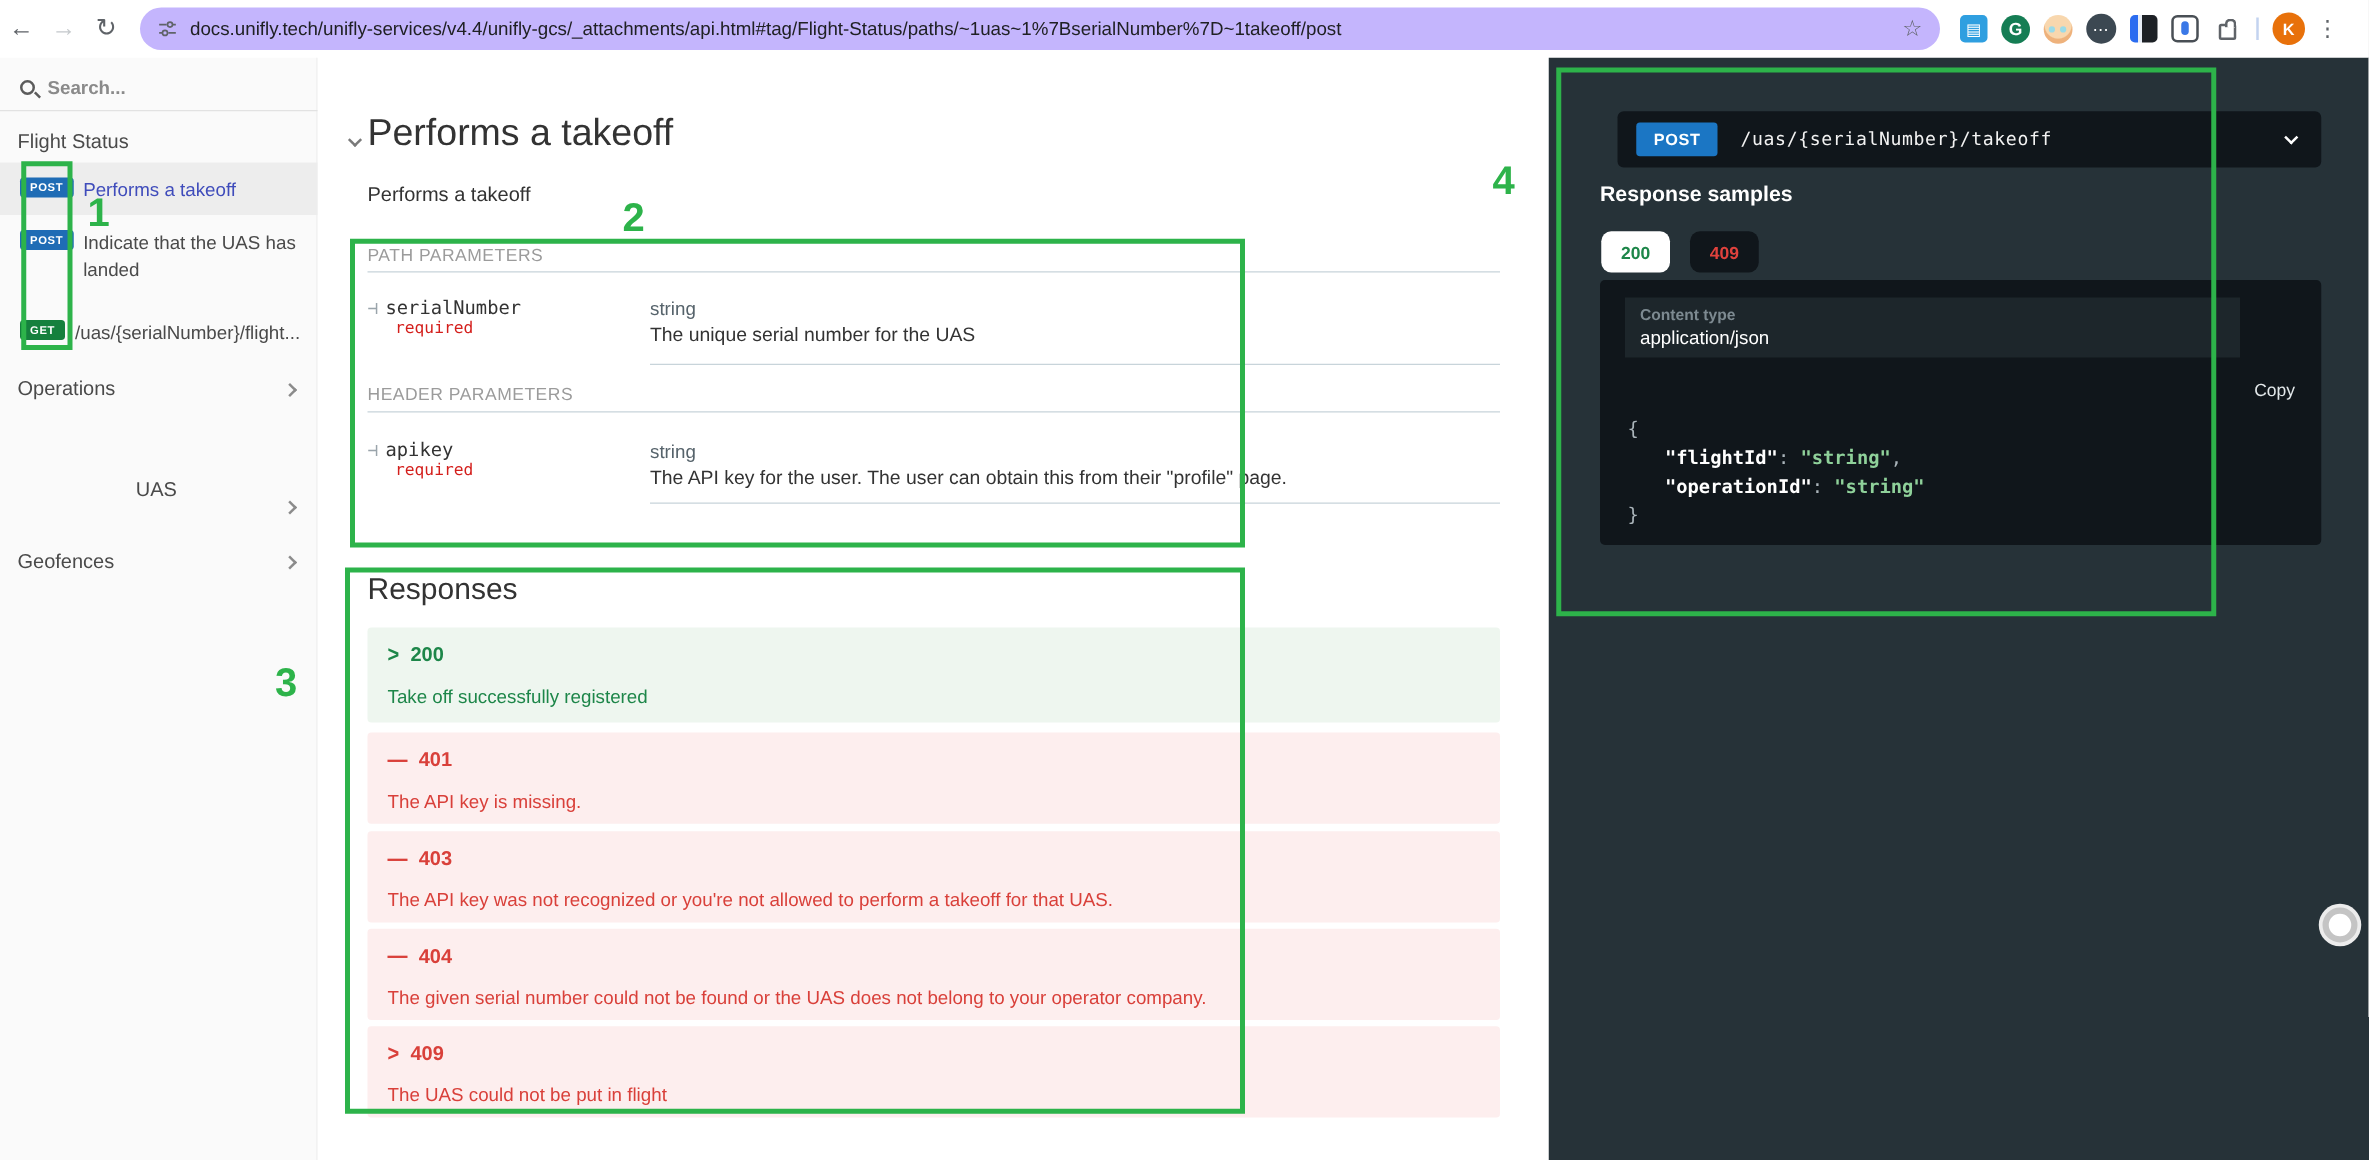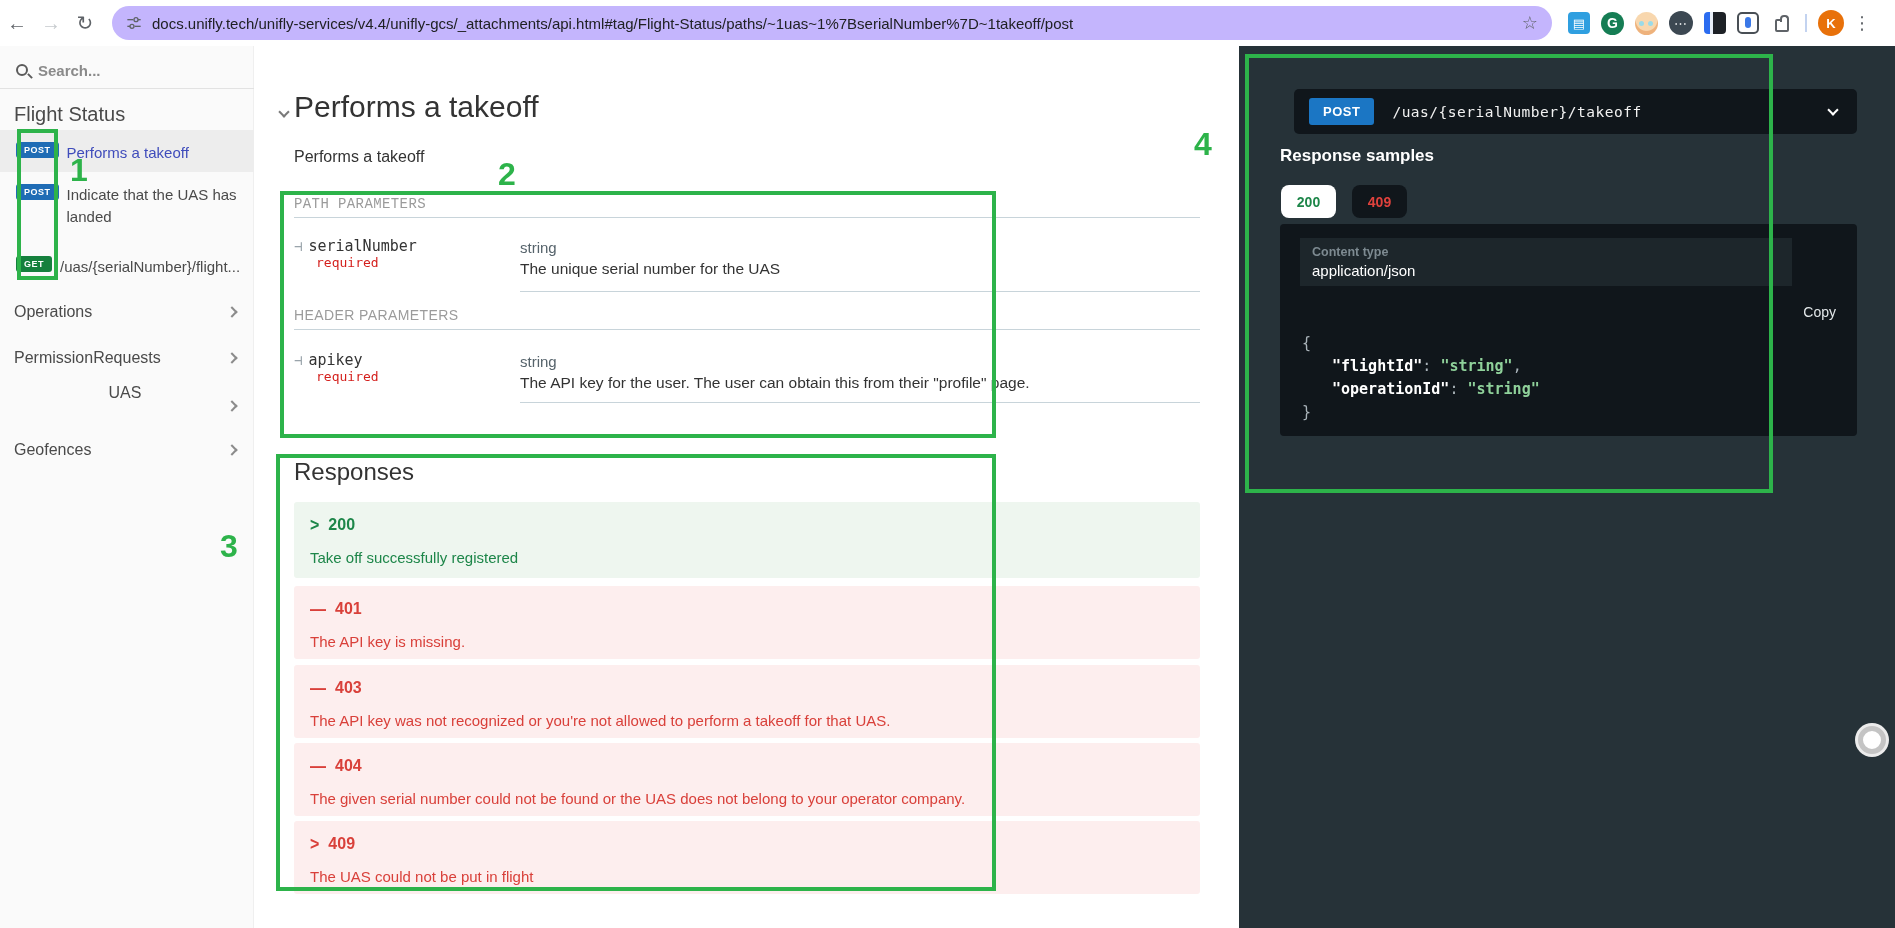--- a/index.html
+++ b/index.html
@@ -32,21 +32,21 @@
   .menu-dots { font-size:18px; color:#5f6368; margin-left:8px; width:20px; text-align:center; }
 
   
   .sidebar { position:absolute; left:0; top:46px; width:254px; height:882px; background:#fafafa; border-right:1px solid #efefef; z-index:1; }
   .search-row { position:absolute; left:0; top:8px; width:254px; height:32px; display:flex; align-items:center; padding-left:16px; }
   .search-glyph { position:relative; width:12px; height:12px; border:2px solid #5b5b5b; border-radius:50%; margin-right:10px; }
   .search-glyph::after { content:""; position:absolute; left:9px; top:9px; width:6px; height:2px; background:#5b5b5b; transform:rotate(45deg); }
   .search-input { border:none; outline:none; background:transparent; font-family:"Liberation Sans",sans-serif; font-size:15px; font-weight:bold; color:#6e6e6e; width:160px; }
   .search-input::placeholder { color:#8a8a8a; }
   .sb-divider { position:absolute; left:0; top:42px; width:254px; border-bottom:1px solid #e2e2e2; }
-  .group-row { position:absolute; left:0; top:50px; width:300px; height:36px; display:flex; align-items:center; padding:0 12px 0 14px; font-size:20px; color:#4a4a4a; cursor:pointer; }
+  .group-row { position:absolute; left:0; top:50px; width:300px; height:36px; display:flex; align-items:center; padding:0 12px 0 14px; font-size:16px; color:#4a4a4a; cursor:pointer; }
   .chev { width:8px; height:8px; border-right:2px solid #7a7a7a; border-bottom:2px solid #7a7a7a; display:inline-block; }
   .chev.down { transform:rotate(45deg); margin-top:-4px; }
   .chev.right { transform:rotate(-45deg); }
   .group-row .chev { margin-left:auto; }
   .sb-item { position:absolute; left:0; width:254px; display:flex; align-items:flex-start; padding-left:16px; cursor:pointer; color:#4a4a4a; }
   .sb-item.active { background:#ededed; }
   .badge { display:inline-block; font-size:9px; font-weight:bold; color:#fff; border-radius:3px; padding:3px 8px; letter-spacing:.5px; flex:none; }
   .badge.post { background:#1f6cb5; }
   .badge.get { background:#15803d; }
   .sb-label { font-size:15px; line-height:22px; margin-left:8px; padding-top:0px; width:176px; }
@@ -161,39 +161,35 @@
     </div>
     <div class="sb-item" style="top:200px; height:44px; padding-top:10px;">
       <span class="badge get">GET</span>
       <span class="sb-label">/uas/{serialNumber}/flight...</span>
     </div>
 
     <div class="section-row" style="top:246px;">
       <span>Operations</span>
       <span class="chev right"></span>
     </div>
-    <div class="section-row" style="top:292px;">
-      <span>PermissionRequests</span>
-      <span class="chev right"></span>
-    </div>
     <div class="section-row" style="top:338px;flex-direction:column;">
       <span>UAS</span>
       <span class="chev right"></span>
     </div>
     <div class="section-row" style="top:384px;">
       <span>Geofences</span>
       <span class="chev right"></span>
     </div>
   </aside>
 
   <main class="content">
     <h1 class="h1">Performs a takeoff</h1>
     <p class="desc">Performs a takeoff</p>
 
-    <div class="sec-label" style="top:150px;font-family:Liberation Mono, monospace;">PATH PARAMETERS</div>
+    <div class="sec-label" style="top:150px;">PATH PARAMETERS</div>
     <div class="sec-underline" style="top:171px;"></div>
 
     <div class="param-name" style="top:191px;"><span class="param-pin">⊣</span><span>serialNumber</span></div>
     <div class="param-required" style="top:209px;">required</div>
     <div class="param-type" style="top:193px;">string</div>
     <div class="param-desc" style="top:214px;">The unique serial number for the UAS</div>
     <div class="row-underline" style="top:245px;"></div>
 
     <div class="sec-label" style="top:261px;">HEADER PARAMETERS</div>
     <div class="sec-underline" style="top:283px;"></div>

